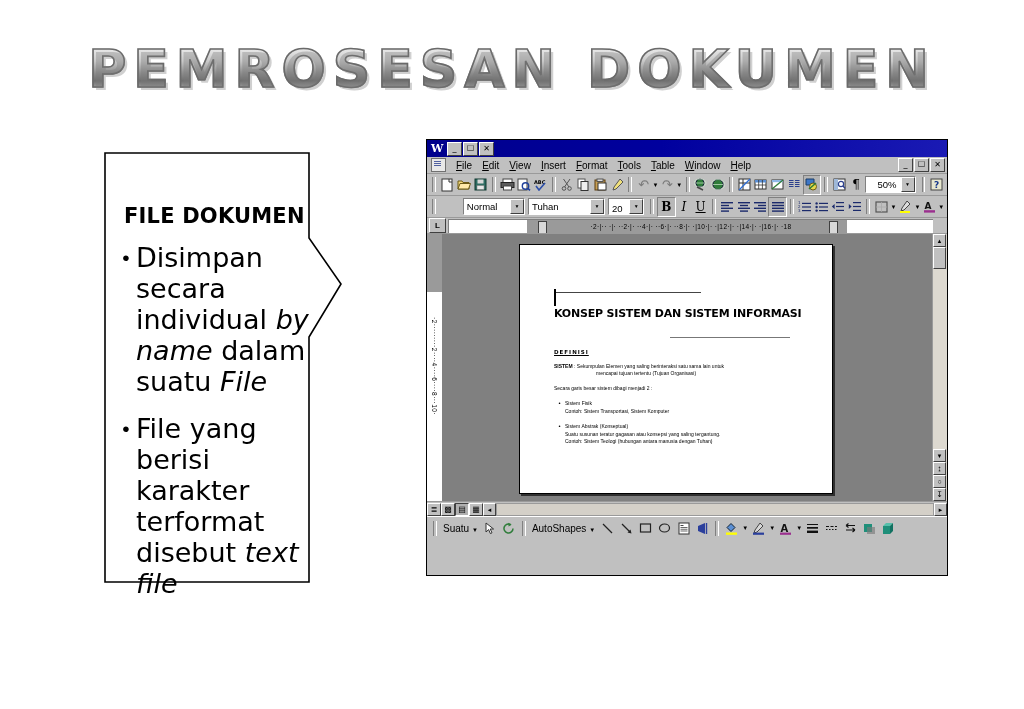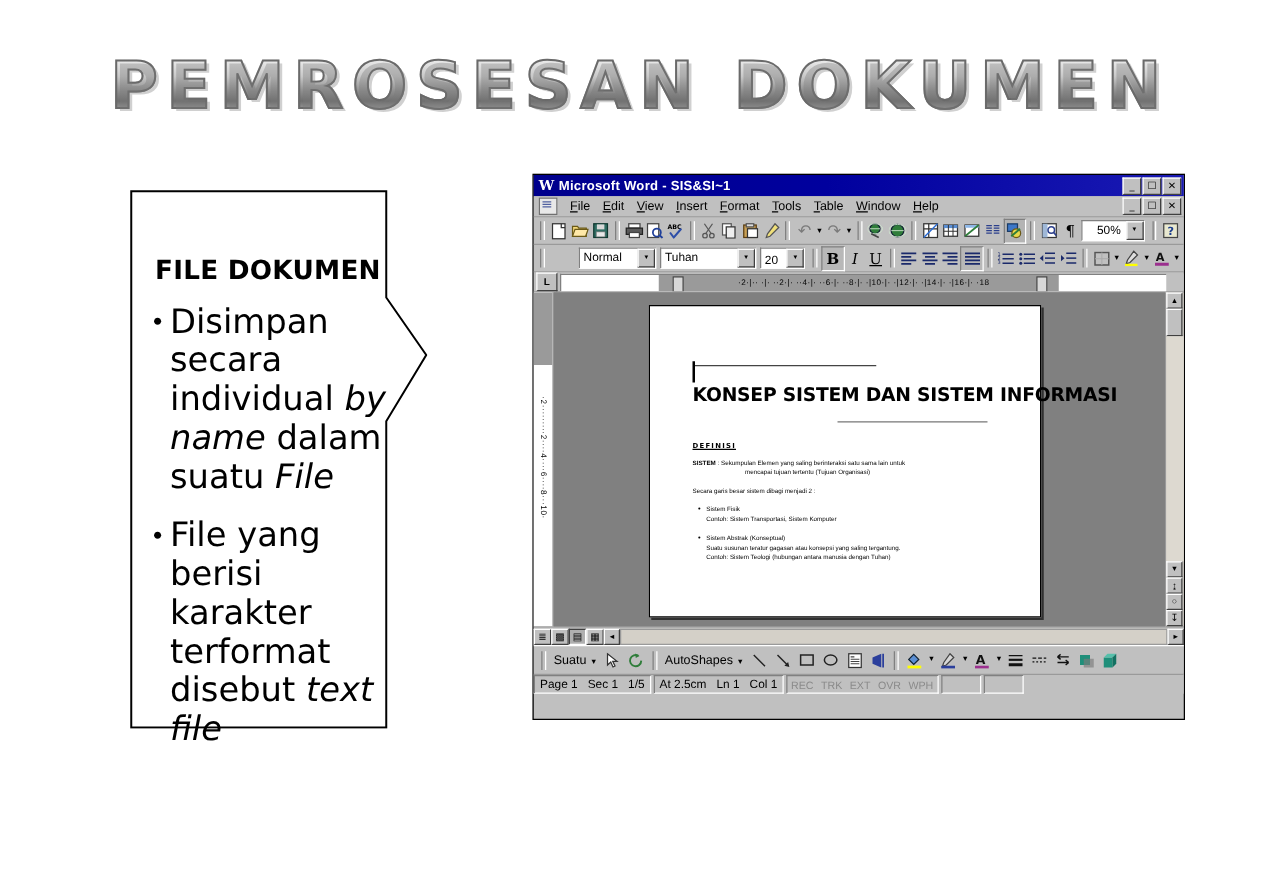--- a/index.html
+++ b/index.html
@@ -187,21 +187,21 @@
   }
   #page-inner{position:absolute;left:34px;top:44px;right:22px;}
   #doc-caret{
     position:absolute;left:34px;top:44px;width:2px;height:17px;background:#000;
   }
   #doc-rule-top{
     position:absolute;left:36px;top:47px;width:145px;height:1px;background:#444;
   }
   #doc-title{
     font-family:"DejaVu Sans", sans-serif;font-weight:bold;
-    font-size:15px;color:#000;letter-spacing:-.2px;white-space:nowrap;
+    font-size:11px;color:#000;letter-spacing:-.2px;white-space:nowrap;
     margin-top:18px;
   }
   #doc-rule-bottom{
     position:absolute;left:150px;top:92px;width:120px;height:1px;background:#777;
   }
   #doc-def{
     font-family:"DejaVu Sans", sans-serif;font-weight:bold;font-size:5.5px;
     text-decoration:underline;letter-spacing:1px;margin-top:29px;color:#000;
   }
   .doc-p{font-size:5px;color:#000;margin-top:8px;line-height:7px;}
@@ -297,21 +297,20 @@
           <div class="bullet-text"><span>File yang berisi karakter terformat disebut </span><i>text file</i></div>
         </div>
       </div>
   </div>
 </div>
 
 <div id="word-window">
 
   <div id="title-bar">
     <div id="word-logo">W</div>
-    <div id="title-text">Microsoft Word - SIS&amp;SI~1</div>
     <div class="win-btns">
       <div class="win-btn">_</div>
       <div class="win-btn">☐</div>
       <div class="win-btn">✕</div>
     </div>
   </div>
 
   <div id="menu-bar">
     <div id="doc-icon"></div>
     <div id="menu-items" style="display: flex;">
@@ -808,35 +807,14 @@
     </div>
     <div class="dw-btn">
       <svg width="13" height="13" viewBox="0 0 13 13">
           <path d="M1,4 L8,4 L8,12 L1,12 Z" fill="#1f8f7a"></path>
           <path d="M1,4 L4,1 L11,1 L8,4 Z" fill="#56c0ab"></path>
           <path d="M8,4 L11,1 L11,9 L8,12 Z" fill="#127161"></path>
         </svg>
     </div>
   </div>
 
-  <div id="status-bar">
-    <div class="st-grp">
-      <div class="st-cell">Page 1</div>
-      <div class="st-cell">Sec 1</div>
-      <div class="st-cell">1/5</div>
-    </div>
-    <div class="st-grp">
-      <div class="st-cell">At 2.5cm</div>
-      <div class="st-cell">Ln 1</div>
-      <div class="st-cell">Col 1</div>
-    </div>
-    <div class="st-grp" id="status-indicators">
-        <div class="st-dim">REC</div>
-        <div class="st-dim">TRK</div>
-        <div class="st-dim">EXT</div>
-        <div class="st-dim">OVR</div>
-        <div class="st-dim">WPH</div>
-      </div>
-    <div class="st-box"></div>
-    <div class="st-box"></div>
-  </div>
 
 </div>
 
 </body></html>

